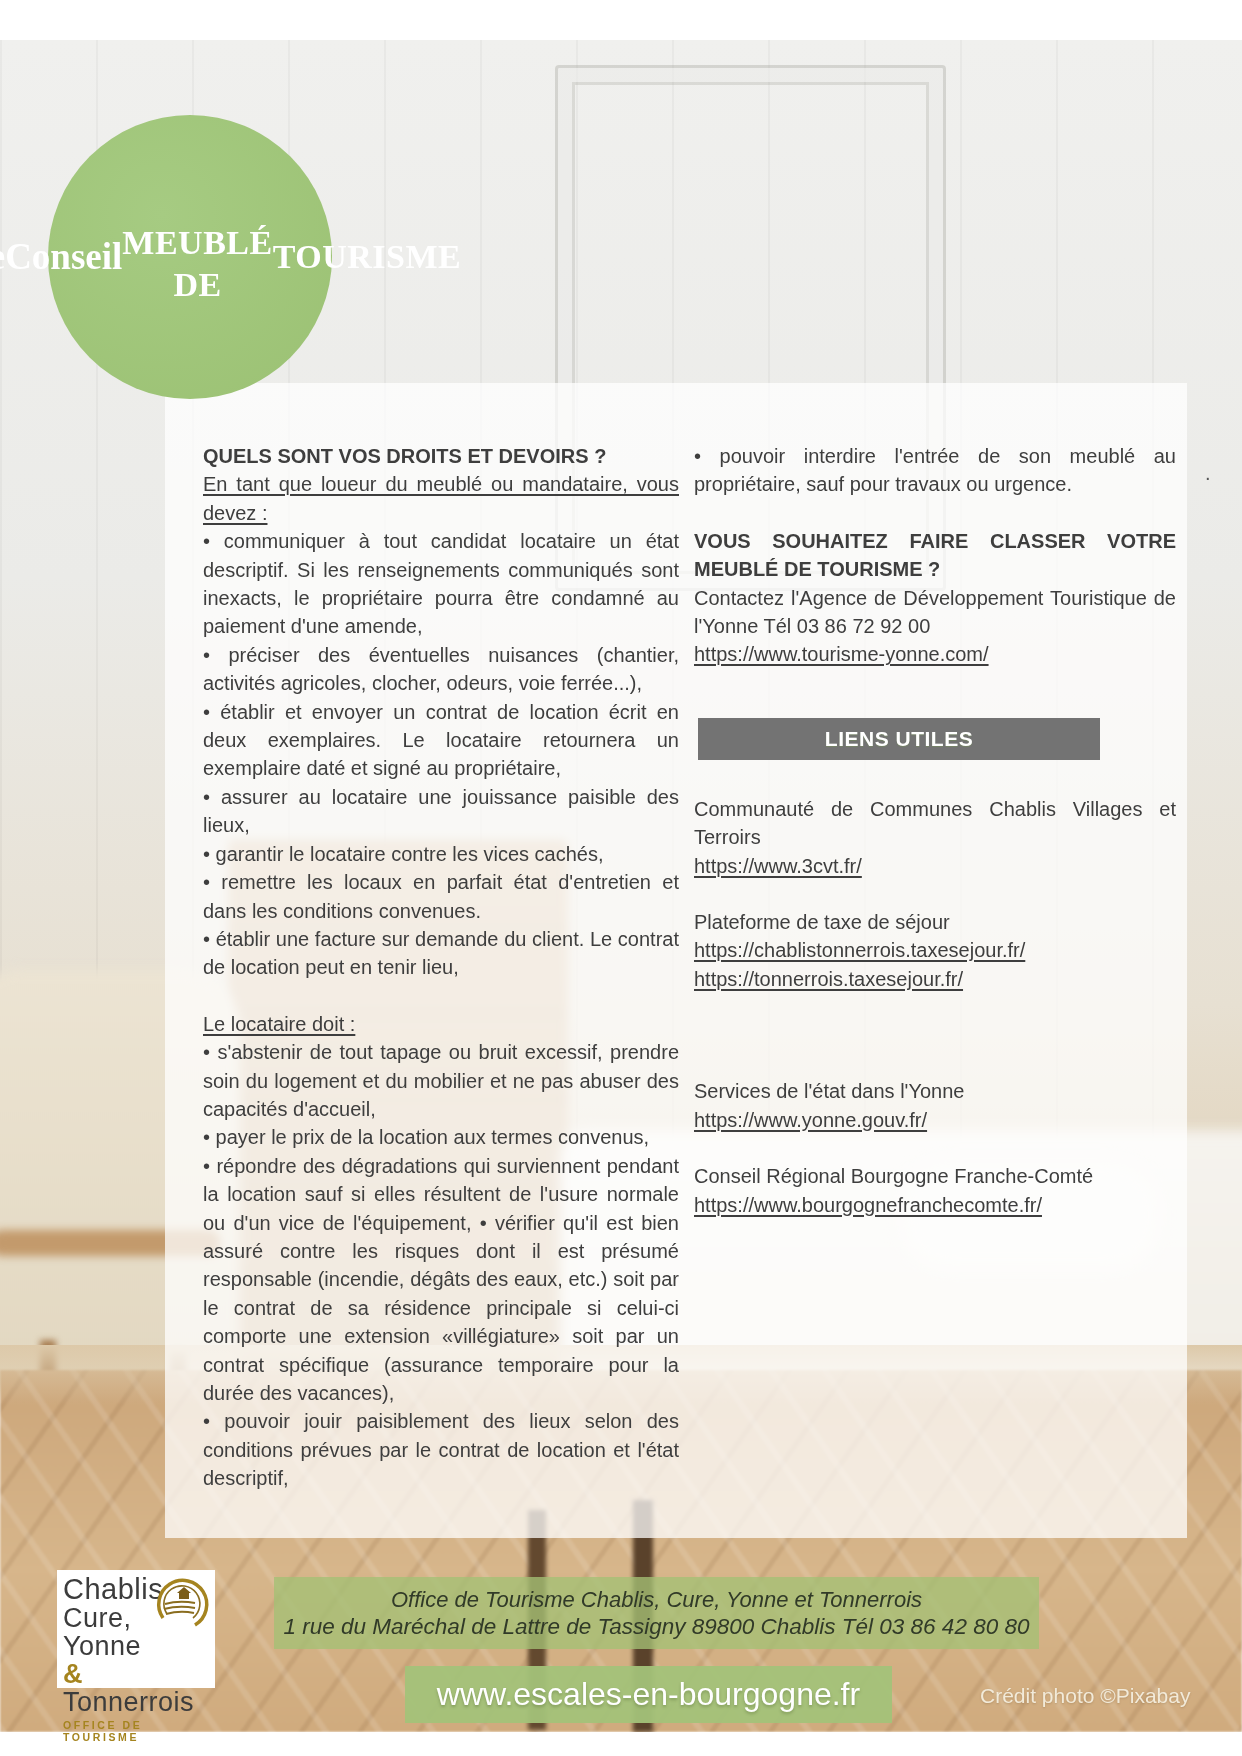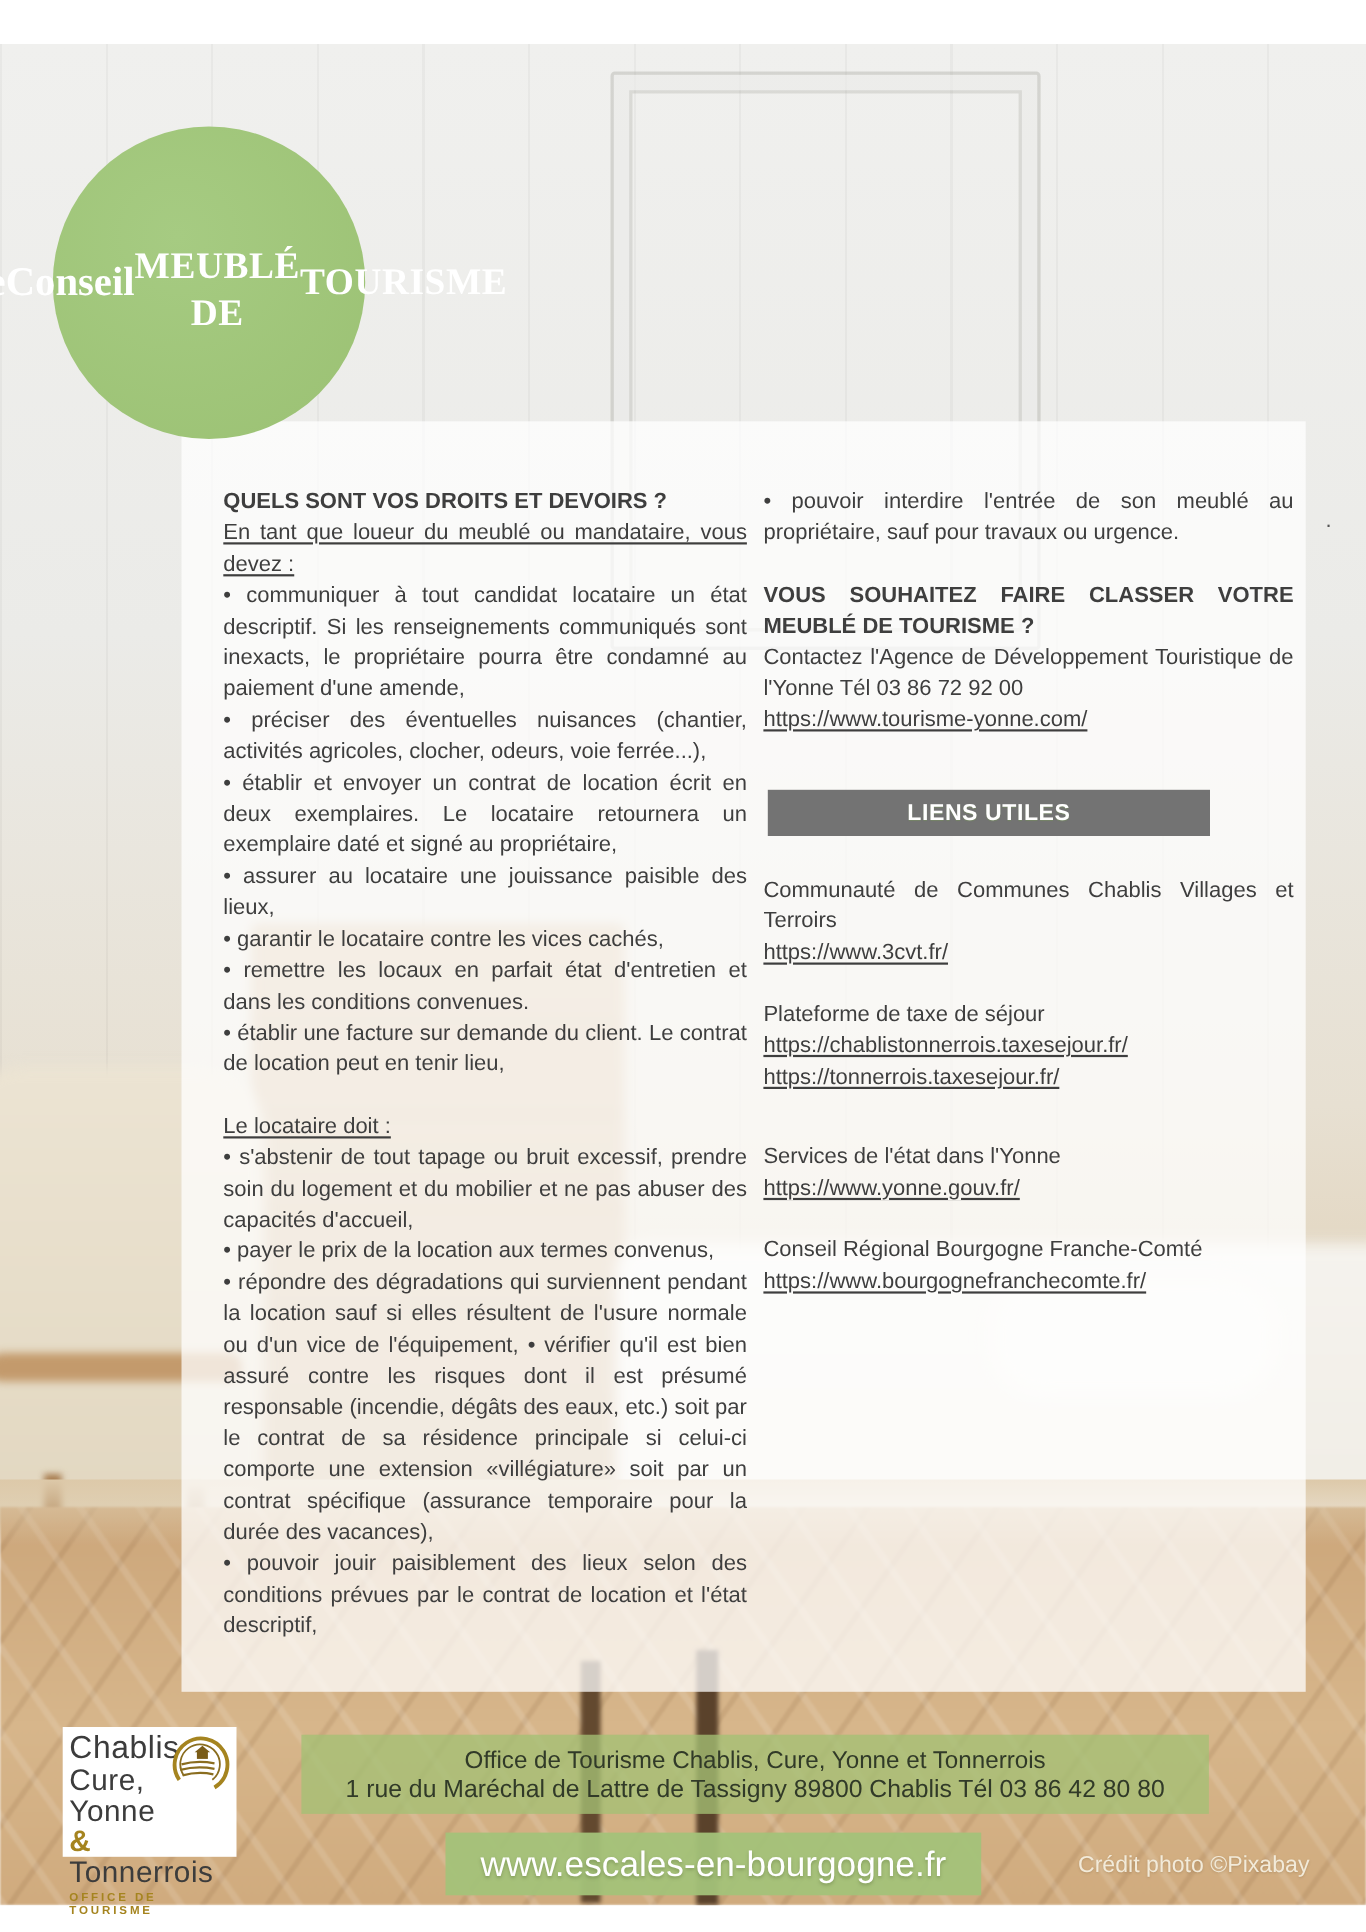--- a/index.html
+++ b/index.html
@@ -58,35 +58,35 @@
   .h-bold{font-weight:bold;}
   .u{text-decoration:underline;text-underline-offset:3px;}
   .sub{margin-top:28px !important;}
   .rc-gap{margin-top:28px !important;}
   .rc-link, .url{text-decoration:underline;text-underline-offset:3px;color:#3e3e3e;display:block;}
   .banner{margin:49px 0 35px 4px;width:402px;height:42px;background:#737373;
     display:flex;align-items:center;justify-content:center;
     color:#ffffff;font-weight:bold;font-size:21px;letter-spacing:0.5px;
     text-shadow:0 1px 1px rgba(120,150,90,0.5);}
   .section{margin-bottom:28px;}
-  .section.big-gap{margin-top:44px;}
+  .section.big-gap{margin-top:84px;}
   .artifact-dot{position:absolute;left:1205px;top:462px;font-size:20px;color:#555;}
   
   .logo-box{position:absolute;left:57px;top:1570px;width:158px;height:118px;background:#ffffff;
     padding:4px 6px;box-sizing:border-box;color:#3c3c3c;}
   .logo-box .l1{font-size:29px;line-height:30px;letter-spacing:0.5px;}
   .logo-box .l2{font-size:27px;line-height:28px;letter-spacing:0.5px;}
   .logo-box .l3{font-size:27px;line-height:28px;letter-spacing:0.5px;}
   .logo-box .amp{color:#a5841f;font-weight:bold;}
   .logo-box .tagline{font-size:10.5px;letter-spacing:2.6px;color:#a5841f;font-weight:bold;margin-top:3px;}
   .emblem{position:absolute;right:2px;top:0px;width:64px;height:64px;}
-  .address-band{position:absolute;left:274px;top:1577px;width:825px;height:72px;
+  .address-band{position:absolute;left:274px;top:1577px;width:765px;height:72px;
     background:rgba(164,192,116,0.78);
     display:flex;flex-direction:column;align-items:center;justify-content:center;
-    color:#313a28;}
+    color:#313a28;font-style:italic;}
   .address-band .a1{font-size:22px;line-height:27px;}
   .address-band .a2{font-size:22.5px;line-height:27px;}
   .web-banner{position:absolute;left:405px;top:1666px;width:487px;height:57px;
     background:rgba(163,194,121,0.95);
     display:flex;align-items:center;justify-content:center;
     color:#ffffff;font-weight:normal;font-size:32px;
     text-shadow:0 2px 3px rgba(70,90,40,0.35);}
   .credit{position:absolute;left:980px;top:1684px;font-size:21px;color:#f2ead9;
     text-shadow:0 1px 2px rgba(120,90,50,0.3);}
 </style>

